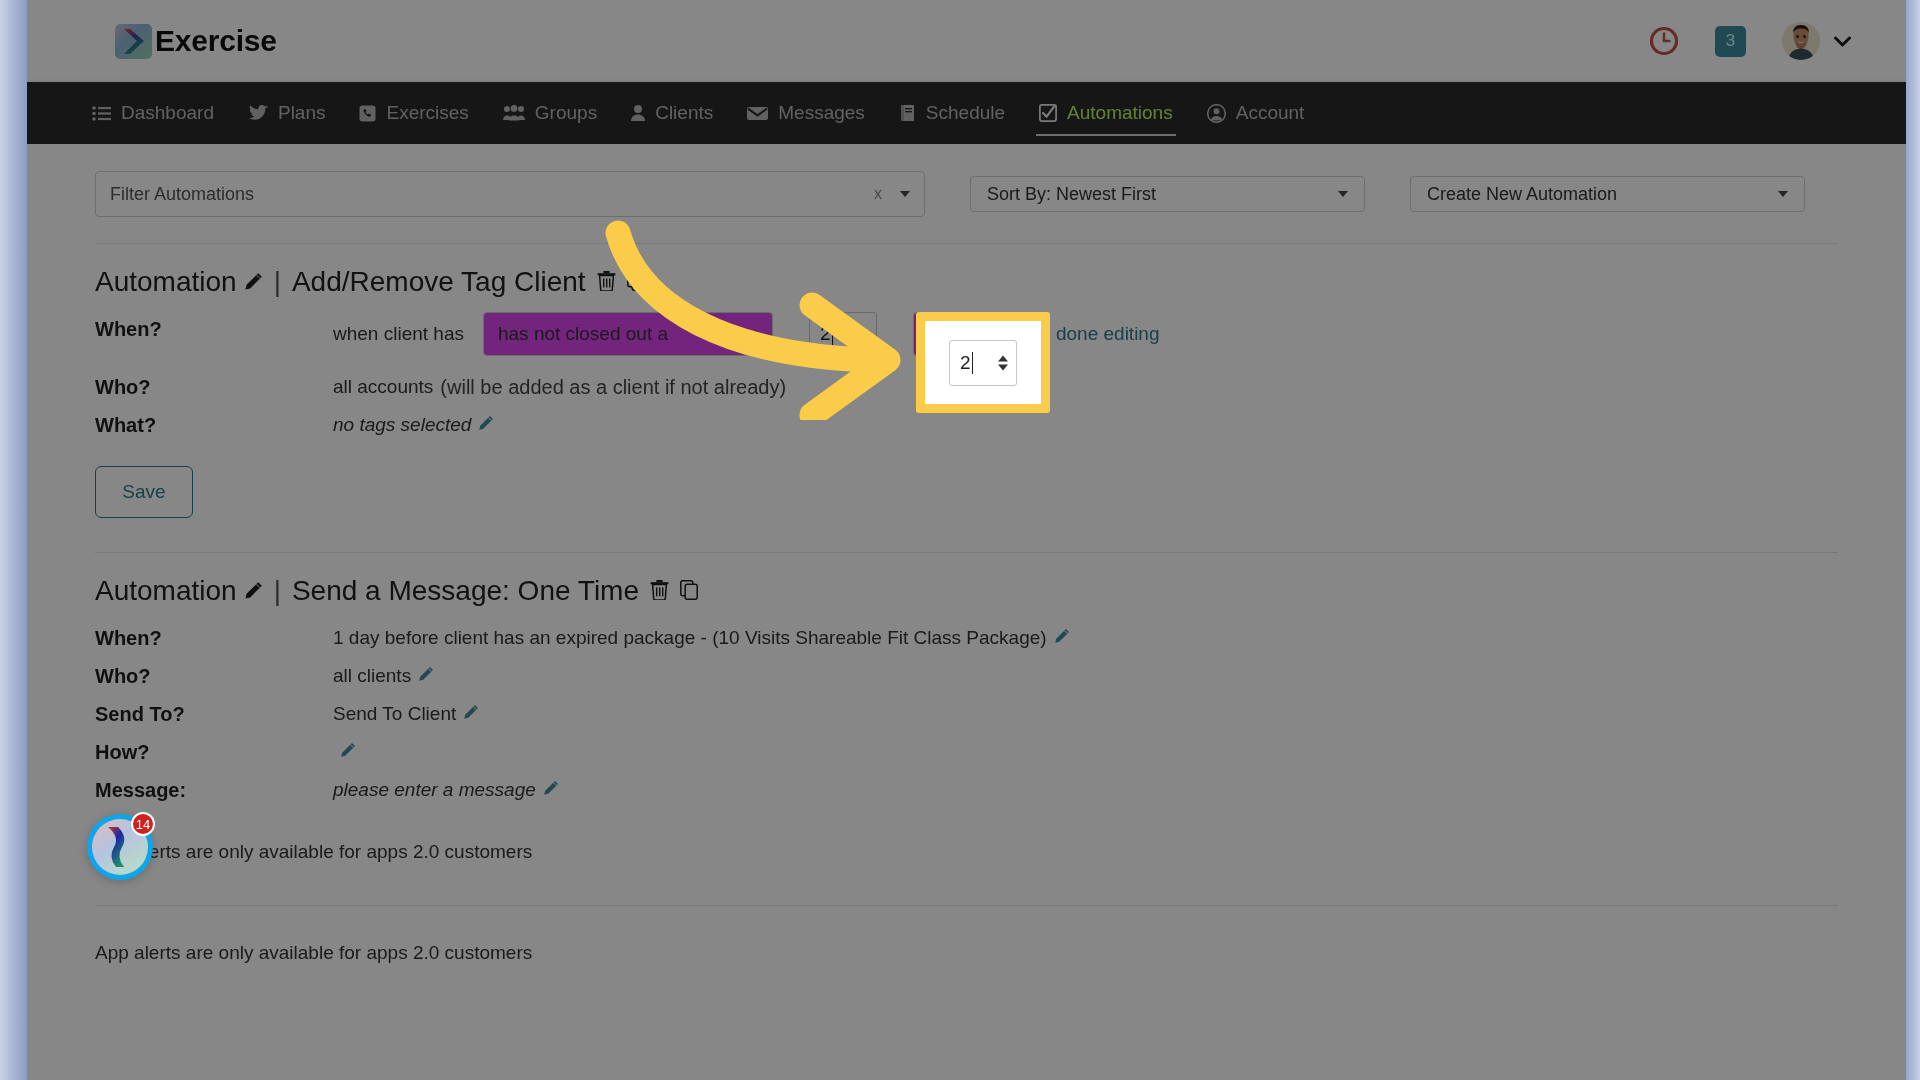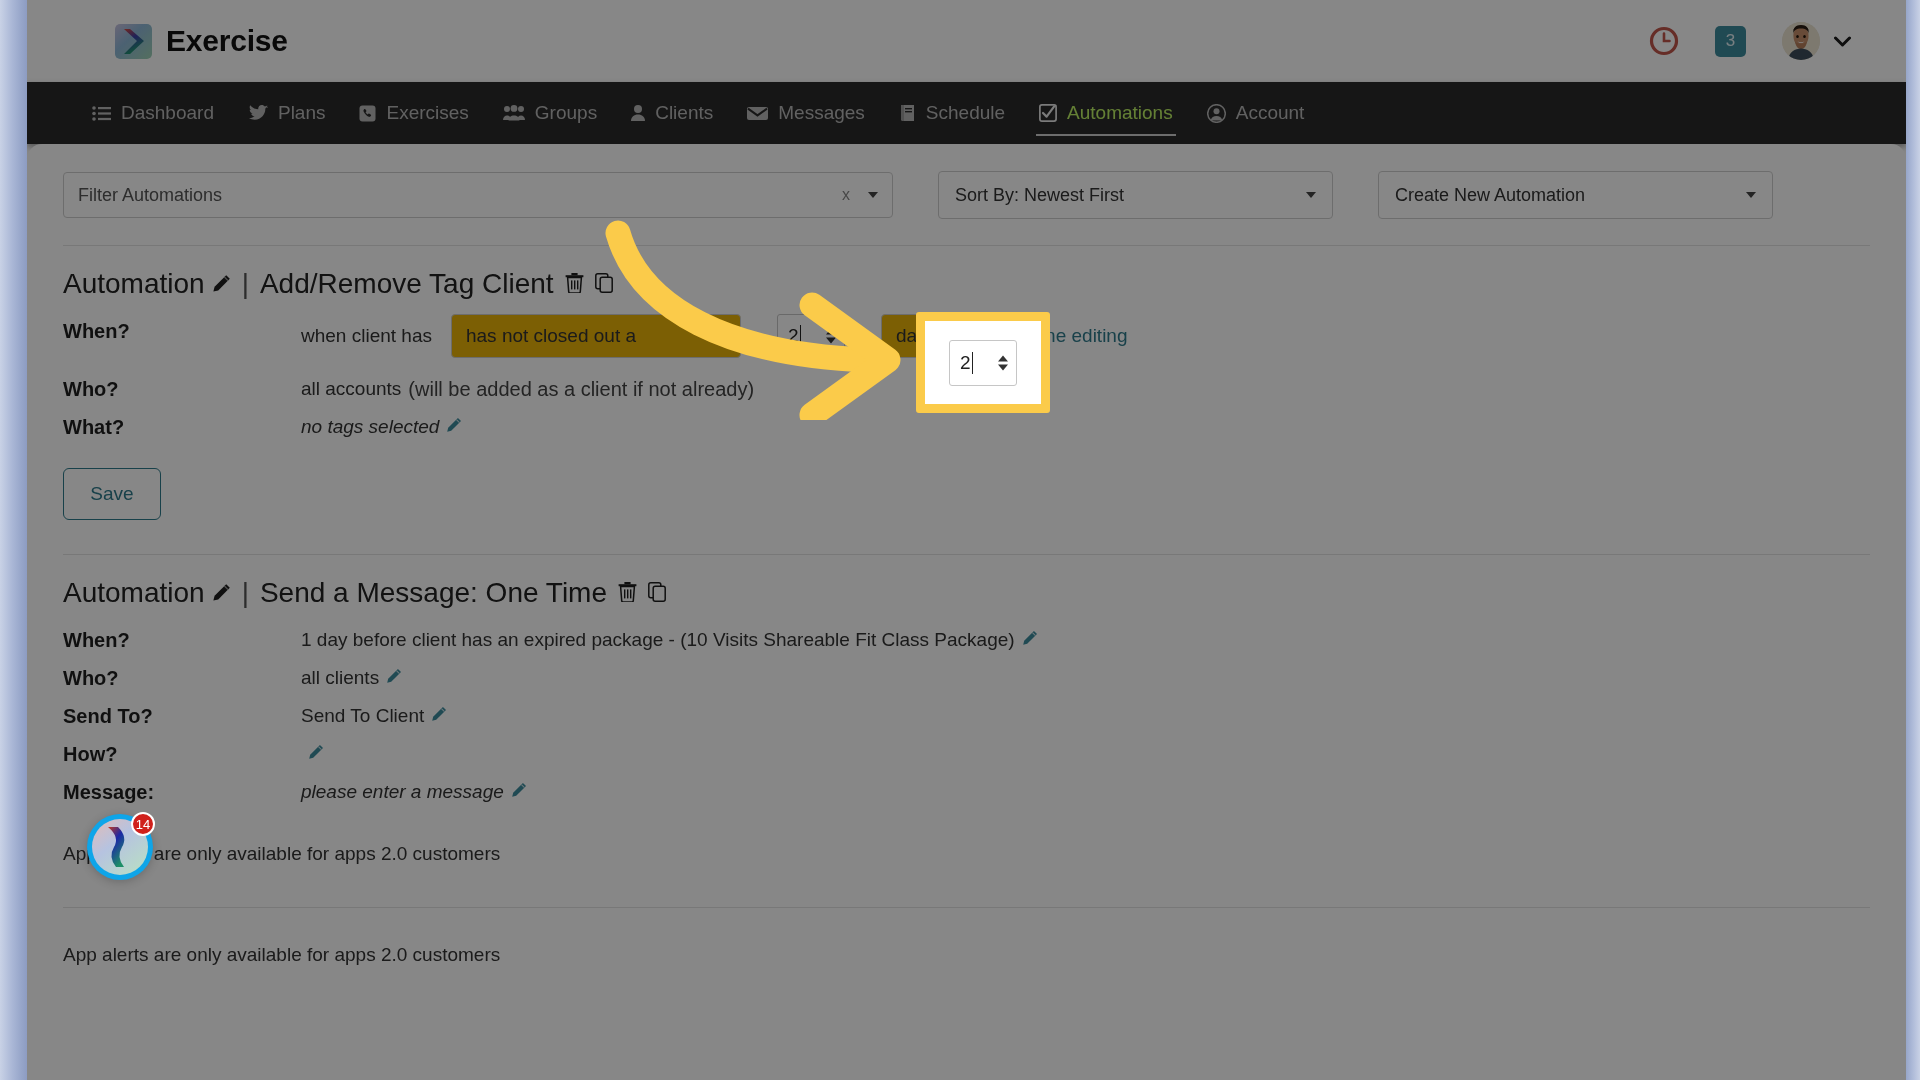--- a/index.html
+++ b/index.html
@@ -39,21 +39,21 @@
     pointer-events: none;
   }
 
   
   .topbar {
     position: absolute; left: 0; top: 0; right: 0; height: 82px;
     background: #ffffff;
     display: flex; align-items: center;
   }
   .brand {
-    display: flex; align-items: center; gap: 14px;
+    display: flex; align-items: center; gap: 3px;
     margin-left: 88px;
   }
   .brand-logo {
     width: 37px; height: 35px; position: relative;
     border-radius: 4px; overflow: hidden;
   }
   .brand-logo svg { display: block; }
   .brand-name {
     font-size: 30px; font-weight: bold; color: #111;
     letter-spacing: -0.2px;
@@ -95,22 +95,21 @@
   .nav-item.active { color: #bef264; }
   .nav-item.active:after {
     content: ""; position: absolute; left: 14px; right: 14px; bottom: 8px;
     height: 2px; background: #cfcfcf;
   }
 
   
   .content {
     position: absolute; left: 0; top: 144px; right: 0; bottom: 0;
     background: #ffffff;
-    padding: 0 36px;
-    border-radius: 15px;
+    padding: 0 68px;
   }
   .filterbar {
     display: flex; align-items: center;
     padding-top: 27px;
     gap: 0;
   }
   .filter-select {
     width: 830px; height: 46px;
     border: 1px solid #cfcfcf; border-radius: 4px;
     background: #fff;
@@ -122,21 +121,21 @@
   .filter-select .clear {
     margin-left: auto; color: #888; font-size: 16px; padding-right: 18px;
   }
   .caret {
     width: 0; height: 0;
     border-left: 5px solid transparent;
     border-right: 5px solid transparent;
     border-top: 6px solid #444;
   }
   .sel-box {
-    height: 48px; border: 1px solid #cfcfcf; border-radius: 4px;
+    height: 36px; border: 1px solid #cfcfcf; border-radius: 4px;
     background: #fff; display: flex; align-items: center;
     padding: 0 16px; font-size: 18px; color: #333;
   }
   .sel-box .caret { margin-left: auto; }
   #sortby { width: 395px; margin-left: 45px; }
   #createnew { width: 395px; margin-left: 45px; }
 
   .hr { height: 1px; background: #e3e3e3; margin: 26px 0 0 0; }
 
   
@@ -163,21 +162,21 @@
     display: flex; align-items: center; gap: 7px; flex-wrap: wrap;
   }
   .val .muted { font-size: 20px; color: #444; }
   .val .italic { font-style: italic; }
 
   
   .editrow { display: flex; align-items: center; gap: 0; line-height: normal; }
   .when-text { font-size: 19px; color: #333; margin-right: 12px; }
   .edit-select {
     height: 44px; border: 1px solid #cfcfcf; border-radius: 4px;
-    background: #eab308; display: flex; align-items: center;
+    background: #d946ef; display: flex; align-items: center;
     padding: 0 14px; font-size: 19px; color: #333;
     white-space: nowrap; overflow: hidden;
   }
   #cond-select { width: 290px; }
   #cond-select .caret { margin-left: auto; }
   #unit-select { width: 120px; }
   #unit-select .caret { margin-left: auto; }
   .num-spin {
     width: 68px; height: 44px;
     border: 1px solid #c6c6c6; border-radius: 3px;

